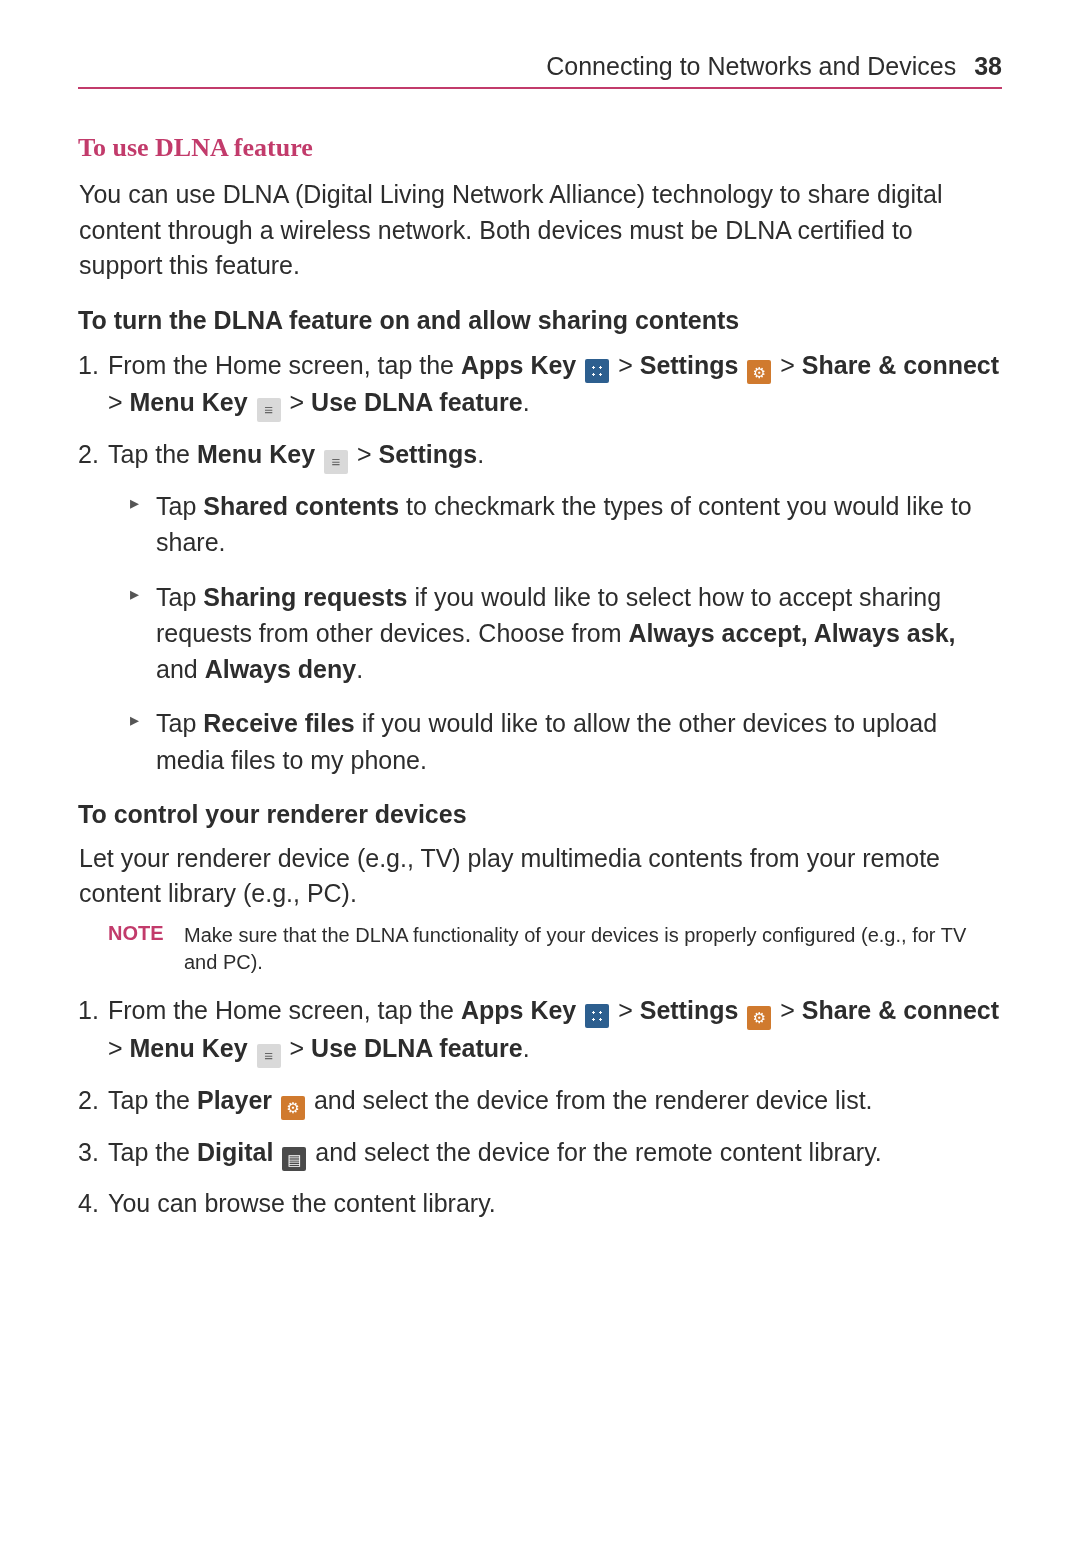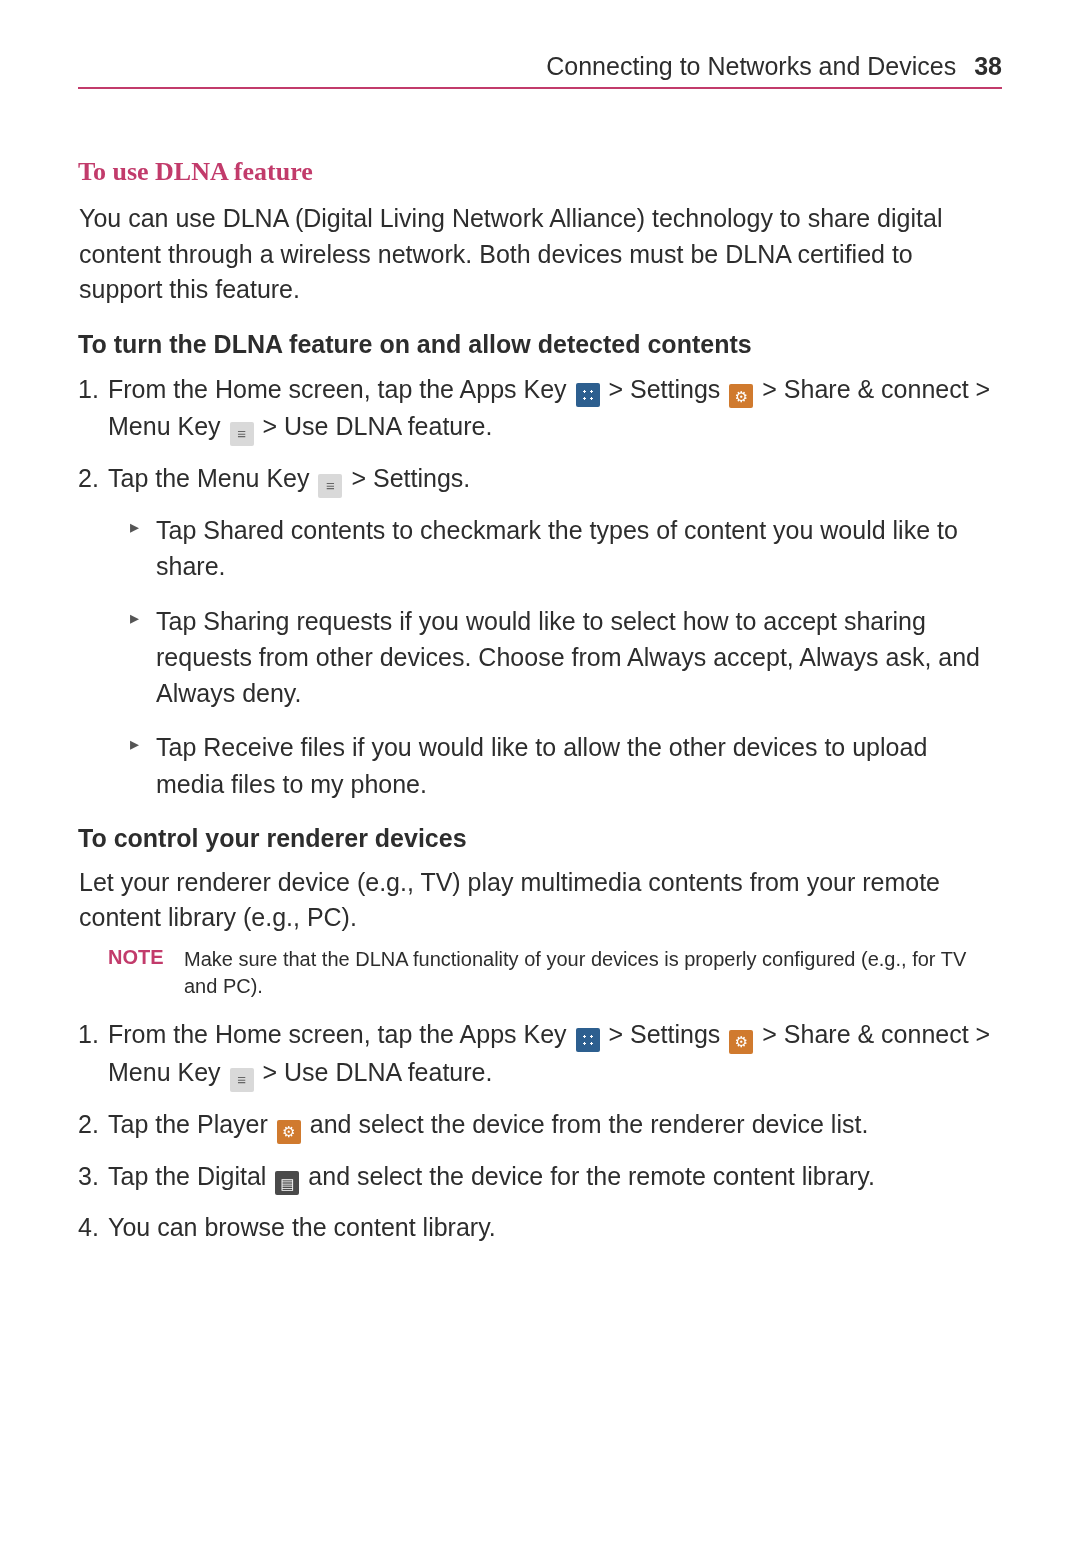--- a/index.html
+++ b/index.html
@@ -14,21 +14,21 @@
   }
   .page {
     padding: 52px 78px 0 78px;
   }
   .header-row {
     display: flex;
     justify-content: flex-end;
     align-items: baseline;
     border-bottom: 2px solid #c23b6b;
     padding-bottom: 6px;
-    margin-bottom: 68px;
+    margin-bottom: 44px;
   }
   .header-title {
     font-size: 25px;
     color: #2d2d2d;
   }
   .page-num {
     font-size: 25px;
     font-weight: bold;
     margin-left: 18px;
   }
@@ -82,21 +82,21 @@
     padding-left: 26px;
   }
   .bullet-list li::before {
     content: "▸";
     position: absolute;
     left: 0;
     top: 2px;
     font-size: 18px;
     color: #555;
   }
-  .bold { font-weight: normal; }
+  .bold { font-weight: bold; }
   .note-row {
     display: flex;
     margin: 4px 0 16px 30px;
   }
   .note-label {
     color: #c23b6b;
     font-weight: bold;
     font-size: 20px;
     flex: 0 0 76px;
   }
@@ -156,21 +156,21 @@
 <div class="page">
 
   <div class="header-row">
     <span class="header-title">Connecting to Networks and Devices</span>
     <span class="page-num">38</span>
   </div>
 
   <p class="h-pink">To use DLNA feature</p>
   <p class="body-text">You can use DLNA (Digital Living Network Alliance) technology to share digital content through a wireless network. Both devices must be DLNA certified to support this feature.</p>
 
-  <p class="sub-bold">To turn the DLNA feature on and allow detected contents</p>
+  <p class="sub-bold">To turn the DLNA feature on and allow sharing contents</p>
 
   <ol class="num">
     <li>
       <span>From the Home screen, tap the </span><span class="bold">Apps Key</span>
       <span class="icon apps-icon">
           <span></span>
         </span><span> &gt; </span><span class="bold">Settings</span>
       <span class="icon gear-icon">⚙</span><span> &gt; </span><span class="bold">Share &amp; connect</span><span> &gt; </span><span class="bold">Menu Key</span>
       <span class="icon menu-icon">≡</span><span> &gt; </span><span class="bold">Use DLNA feature</span><span>.</span>
     </li>

